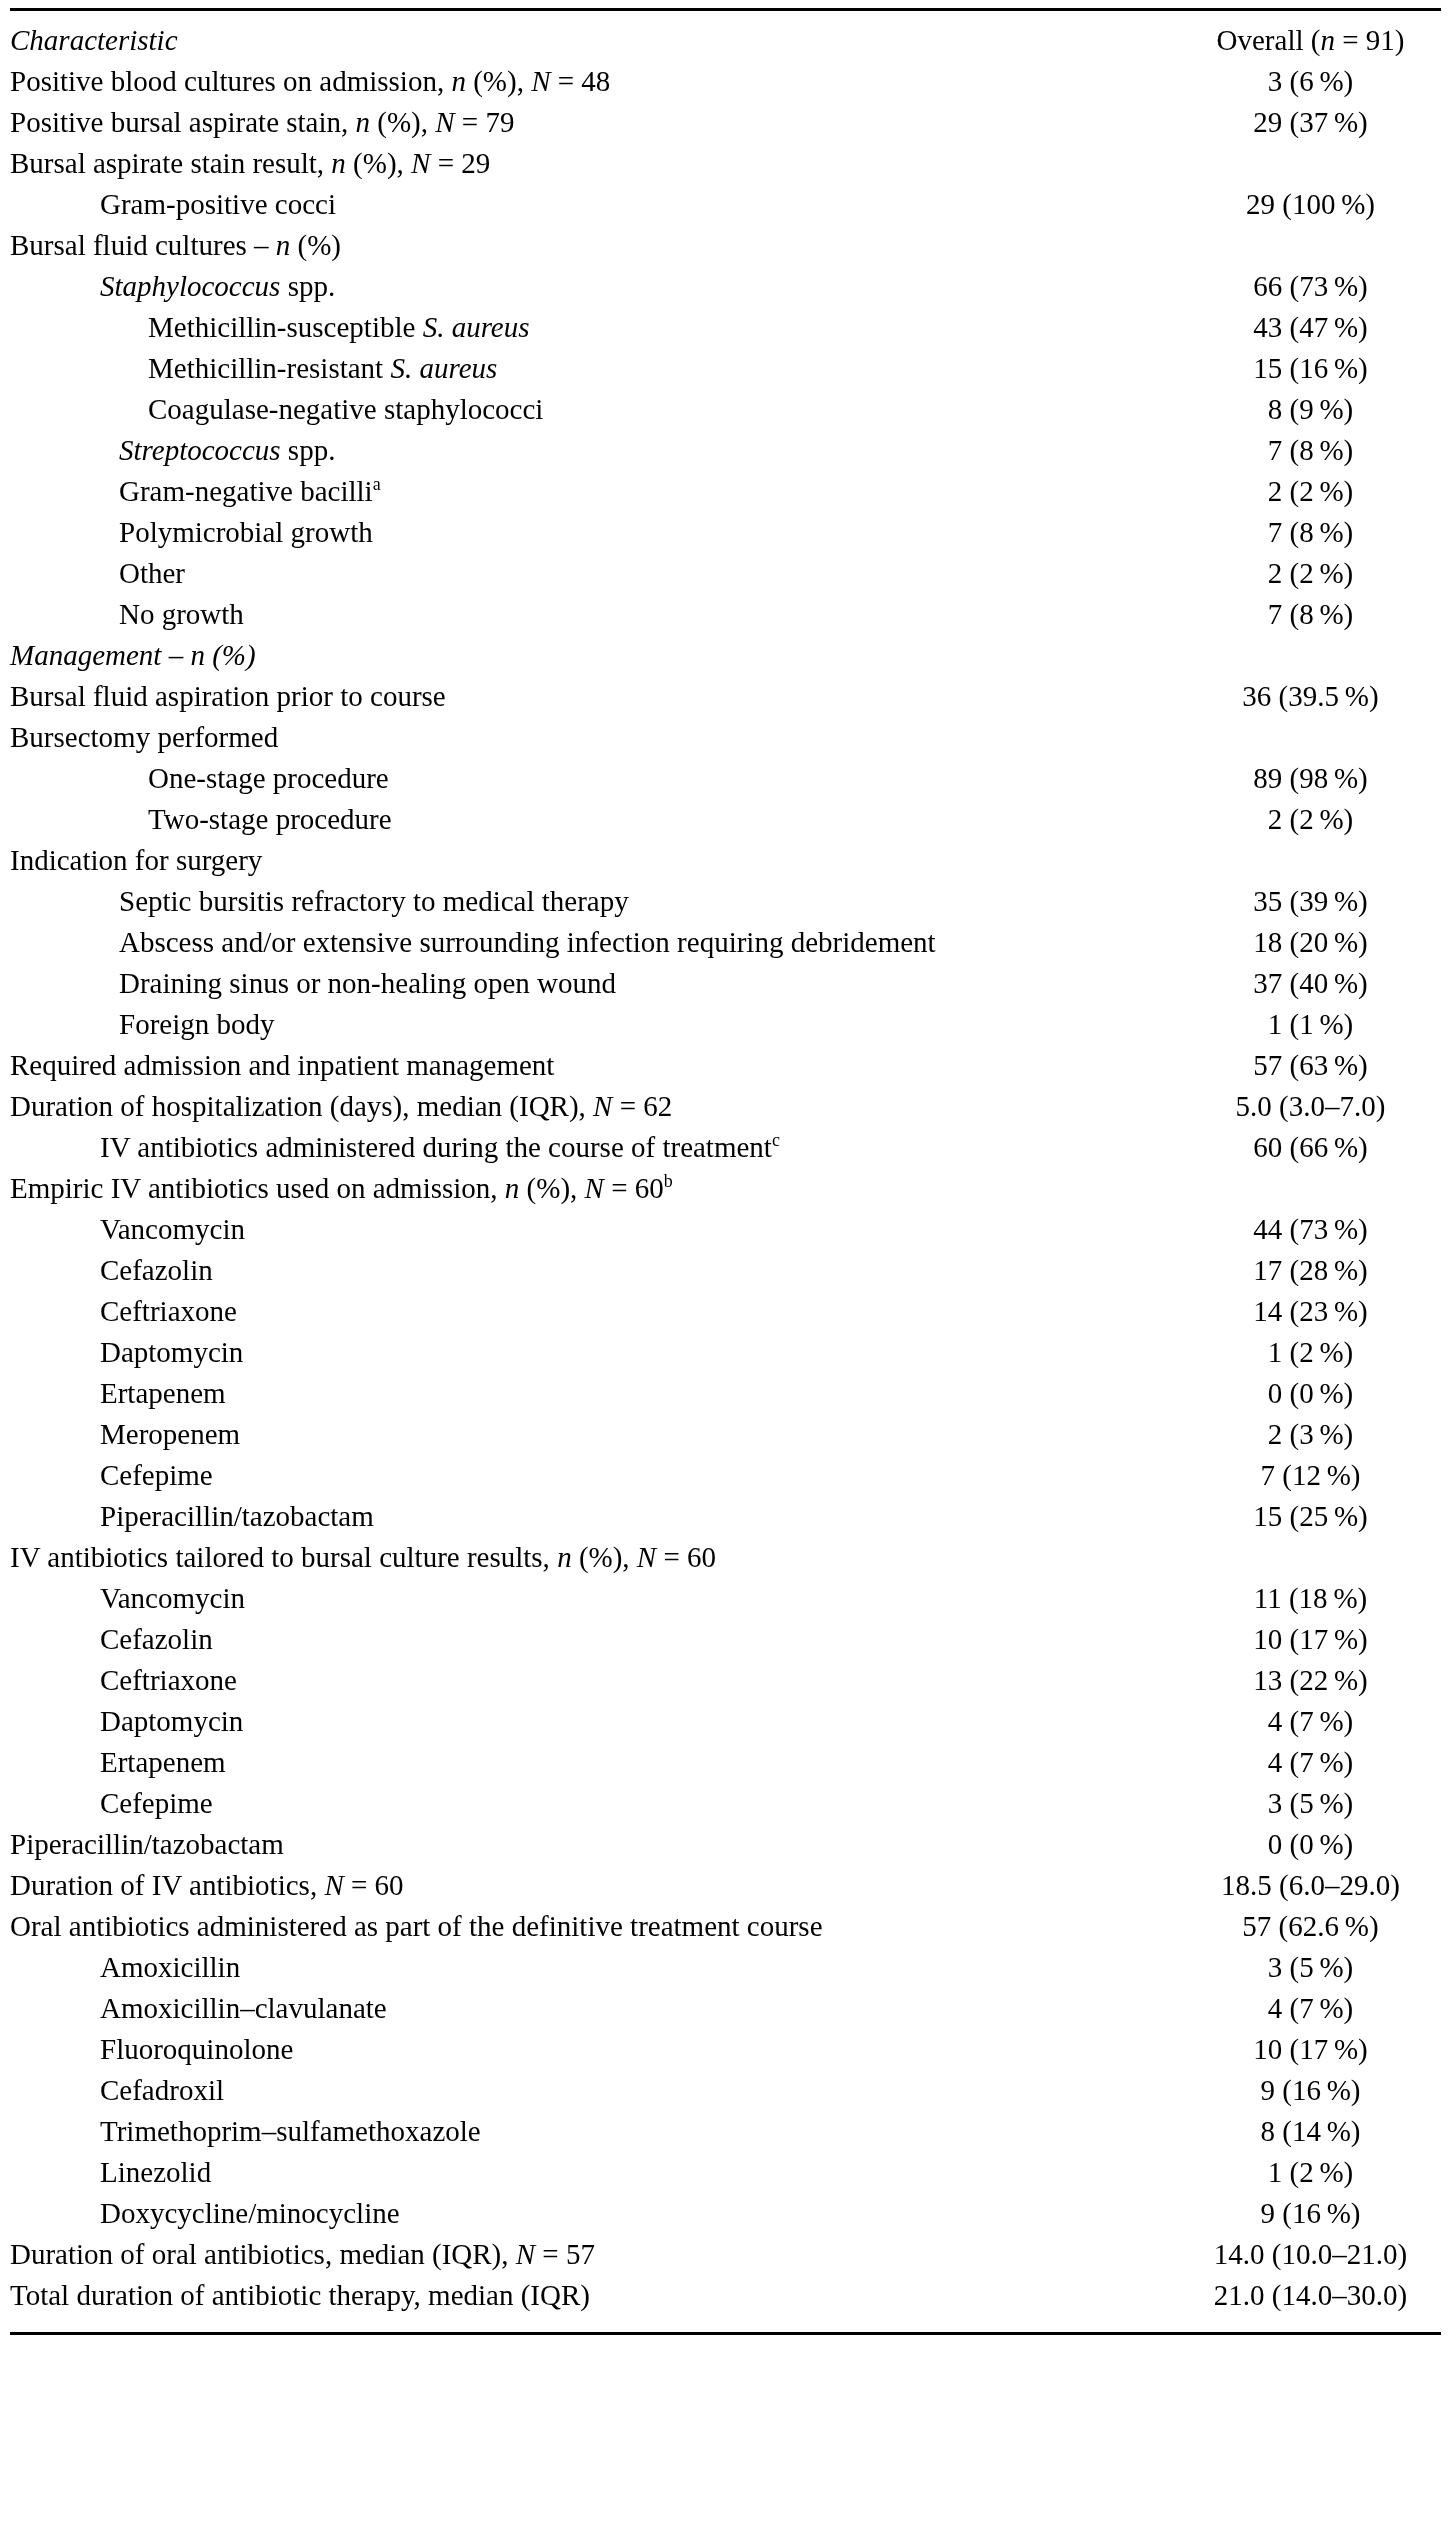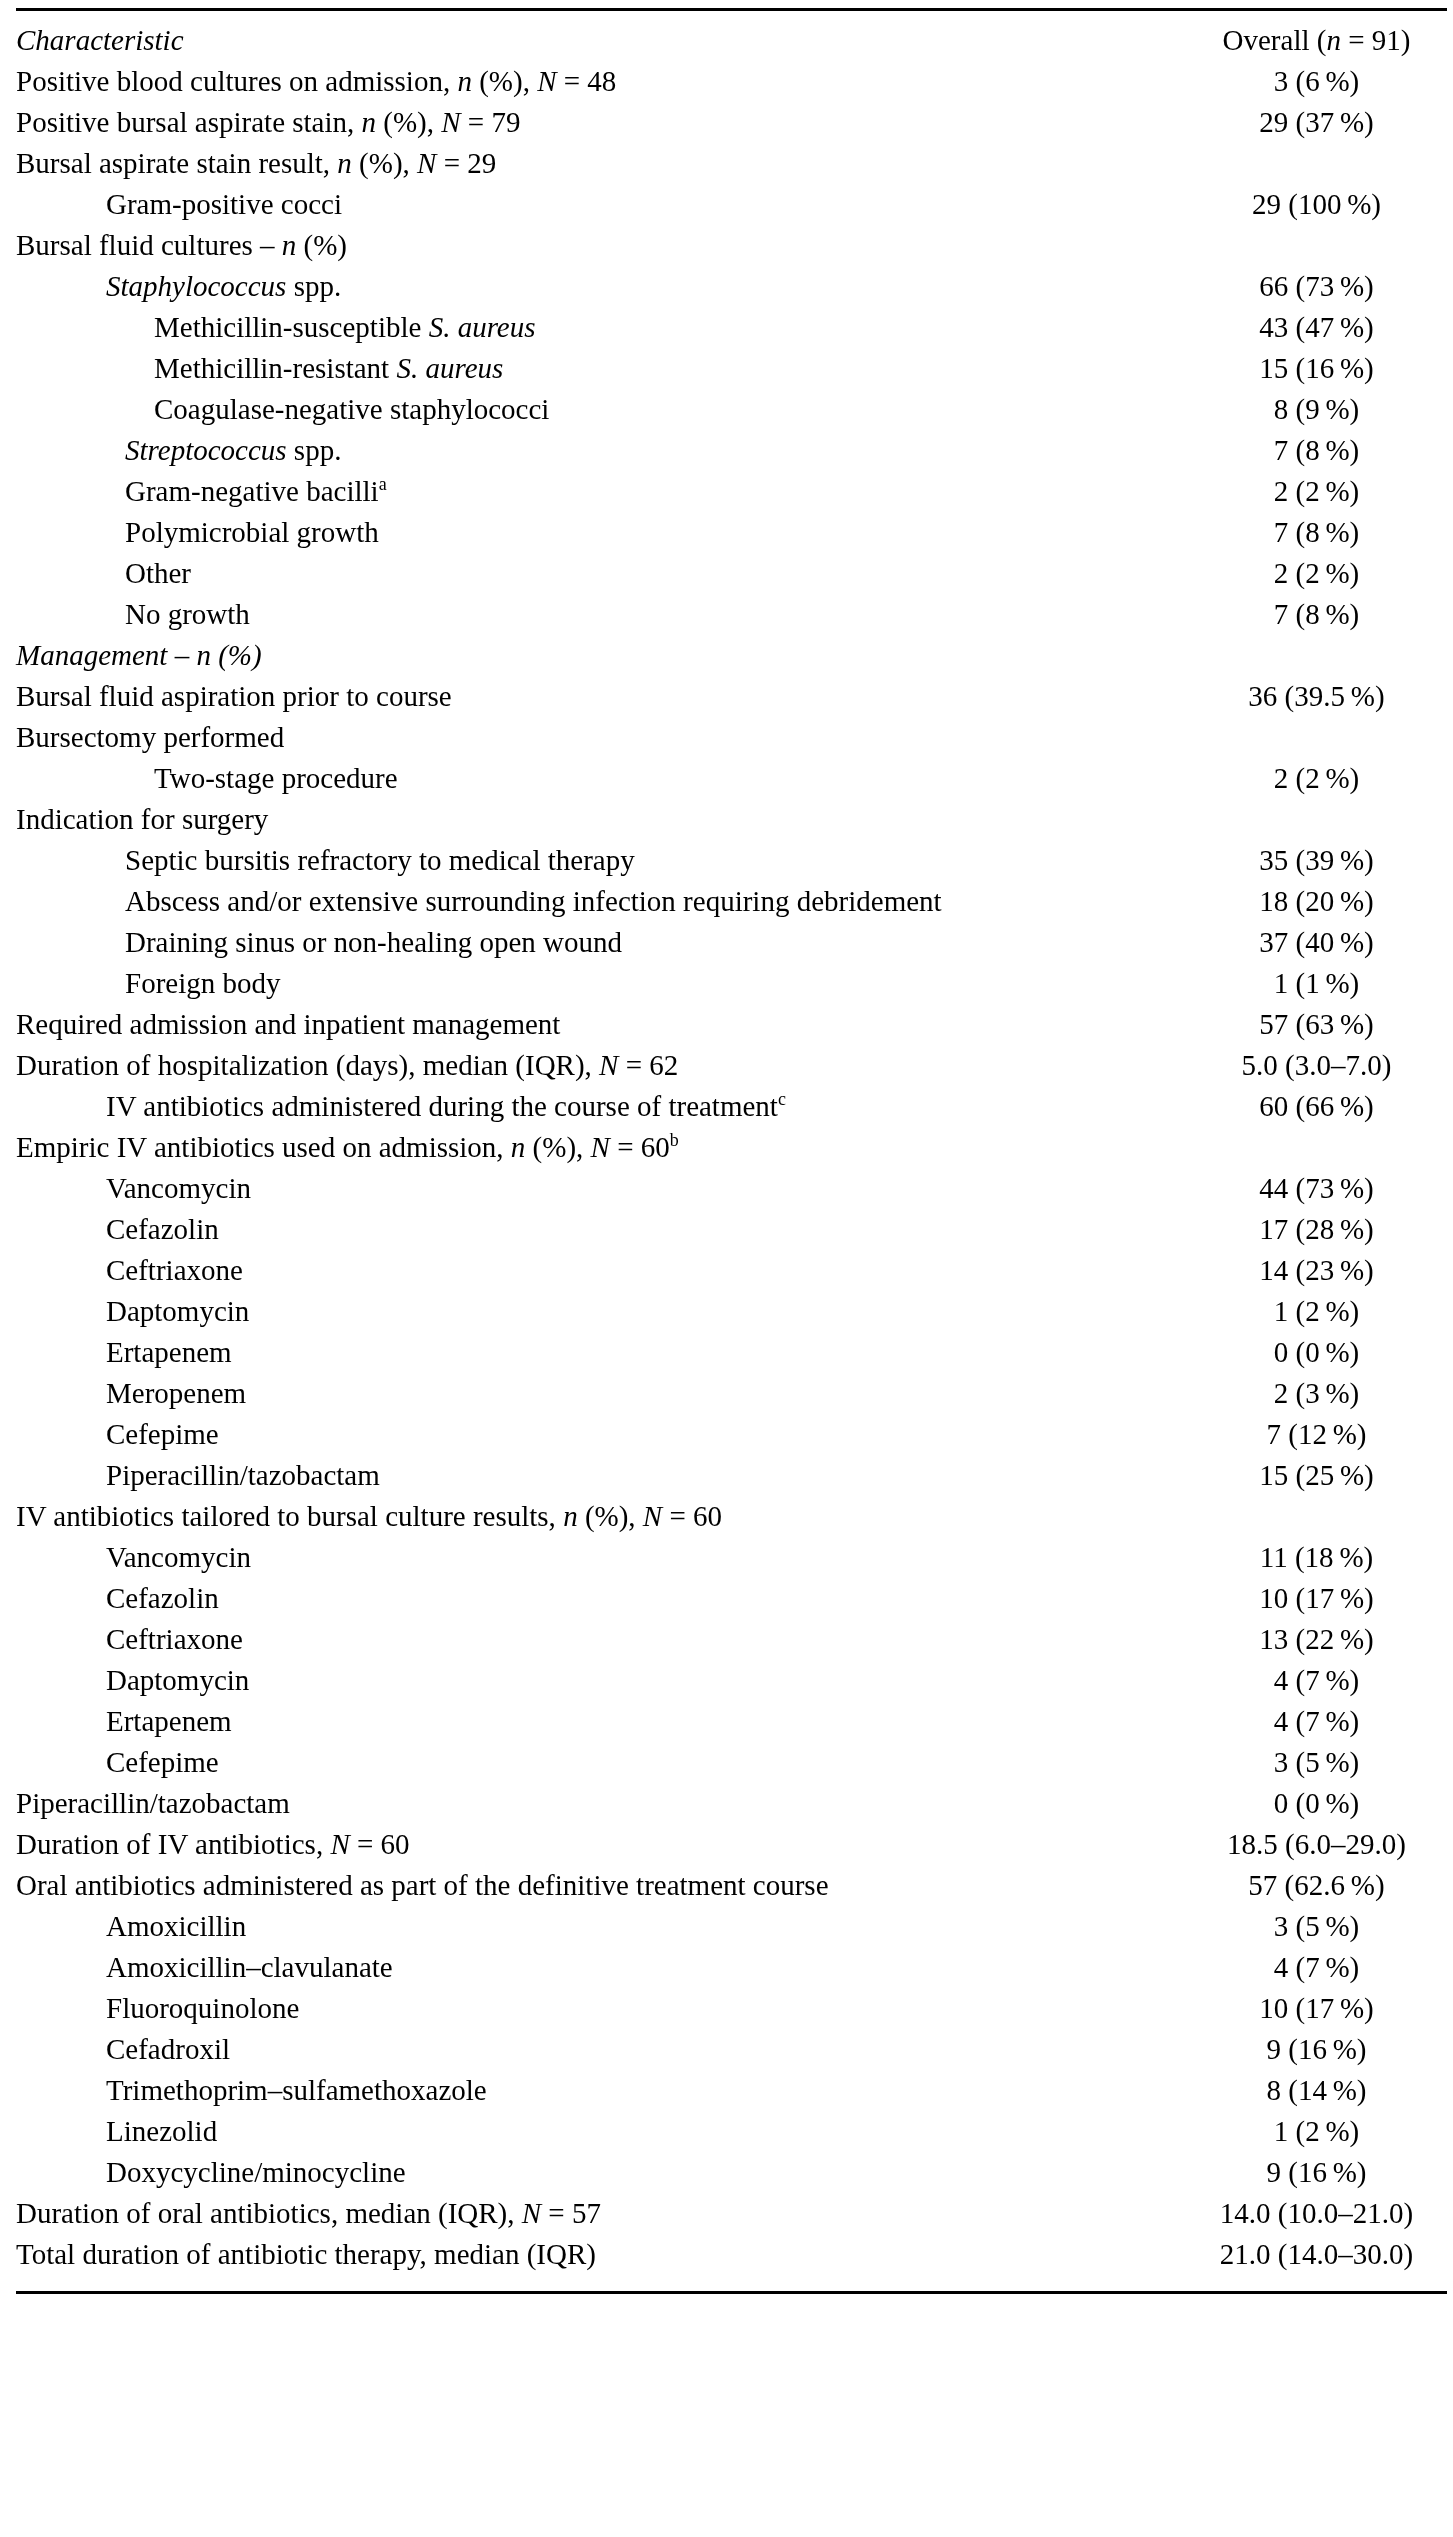--- a/index.html
+++ b/index.html
@@ -13,21 +13,21 @@
     height: 2538px;
     font-family: "Liberation Serif", "DejaVu Serif", serif;
     color: #000000;
     overflow: hidden;
   }
 
   .table-wrap {
     position: relative;
     width: 1203px;
     box-sizing: border-box;
-    padding-left: 16px;
+    padding-left: 10px;
     padding-right: 11.3px;
   }
 
   .rule {
     height: 0;
     border-top: 3.5px solid #000;
     width: 1431px;
     margin: 0;
   }
   .rule-top { margin-top: 7.7px; }
@@ -155,20 +155,24 @@
         </tr>
         <tr>
           <td class="label ind-0">Bursal fluid aspiration prior to course</td>
           <td class="value">36 (39.5 %)</td>
         </tr>
         <tr>
           <td class="label ind-0">Bursectomy performed</td>
           <td class="value"></td>
         </tr>
         <tr>
+          <td class="label ind-3">One-stage procedure</td>
+          <td class="value">89 (98 %)</td>
+        </tr>
+        <tr>
           <td class="label ind-3">Two-stage procedure</td>
           <td class="value">2 (2 %)</td>
         </tr>
         <tr>
           <td class="label ind-0">Indication for surgery</td>
           <td class="value"></td>
         </tr>
         <tr>
           <td class="label ind-4">Septic bursitis refractory to medical therapy</td>
           <td class="value">35 (39 %)</td>

